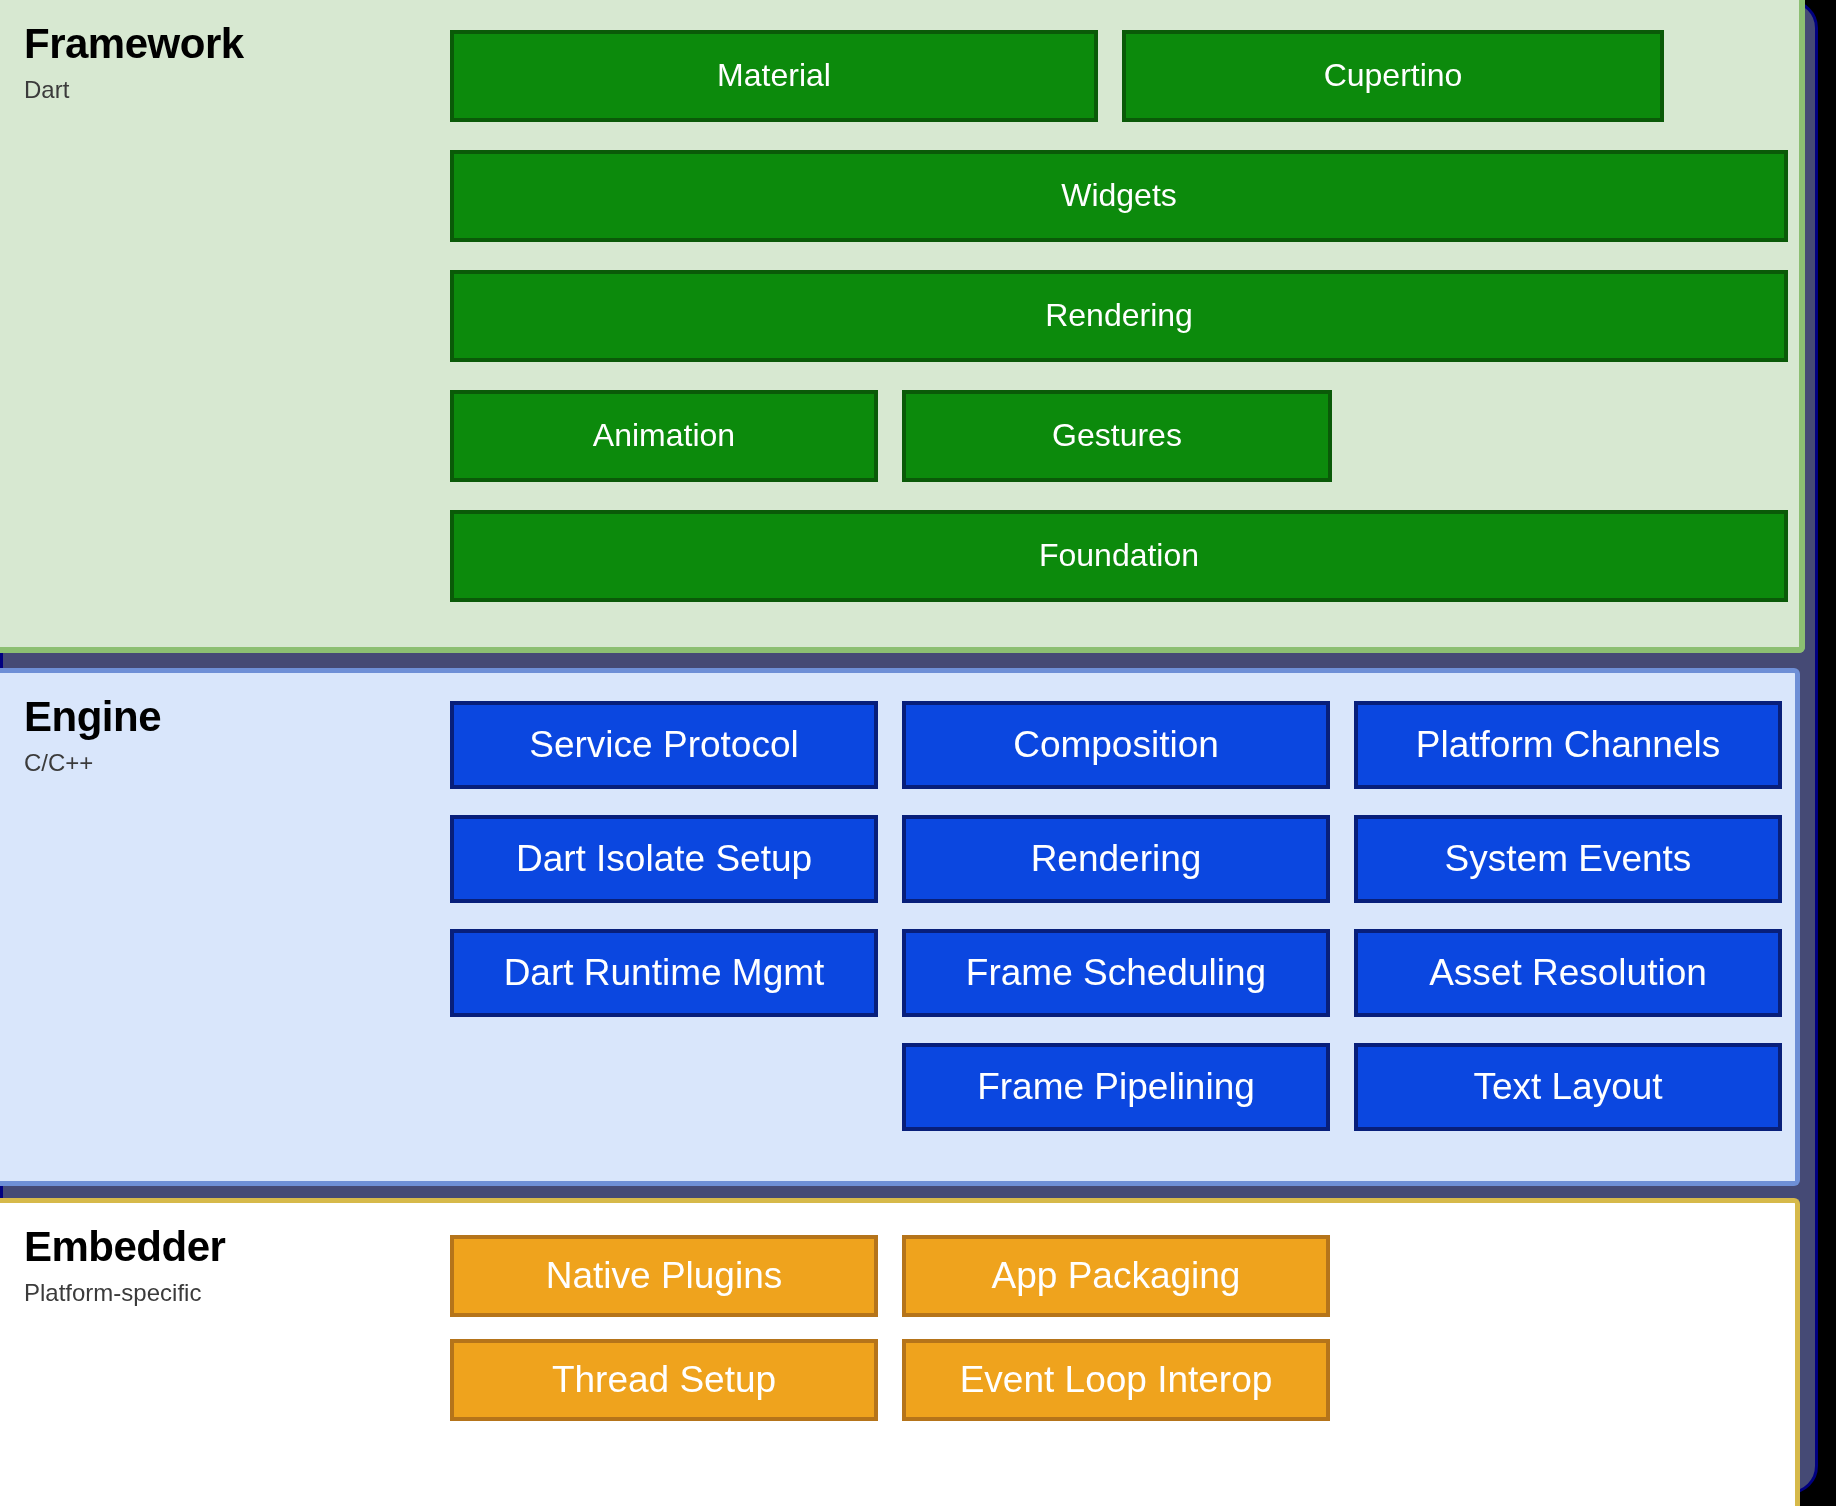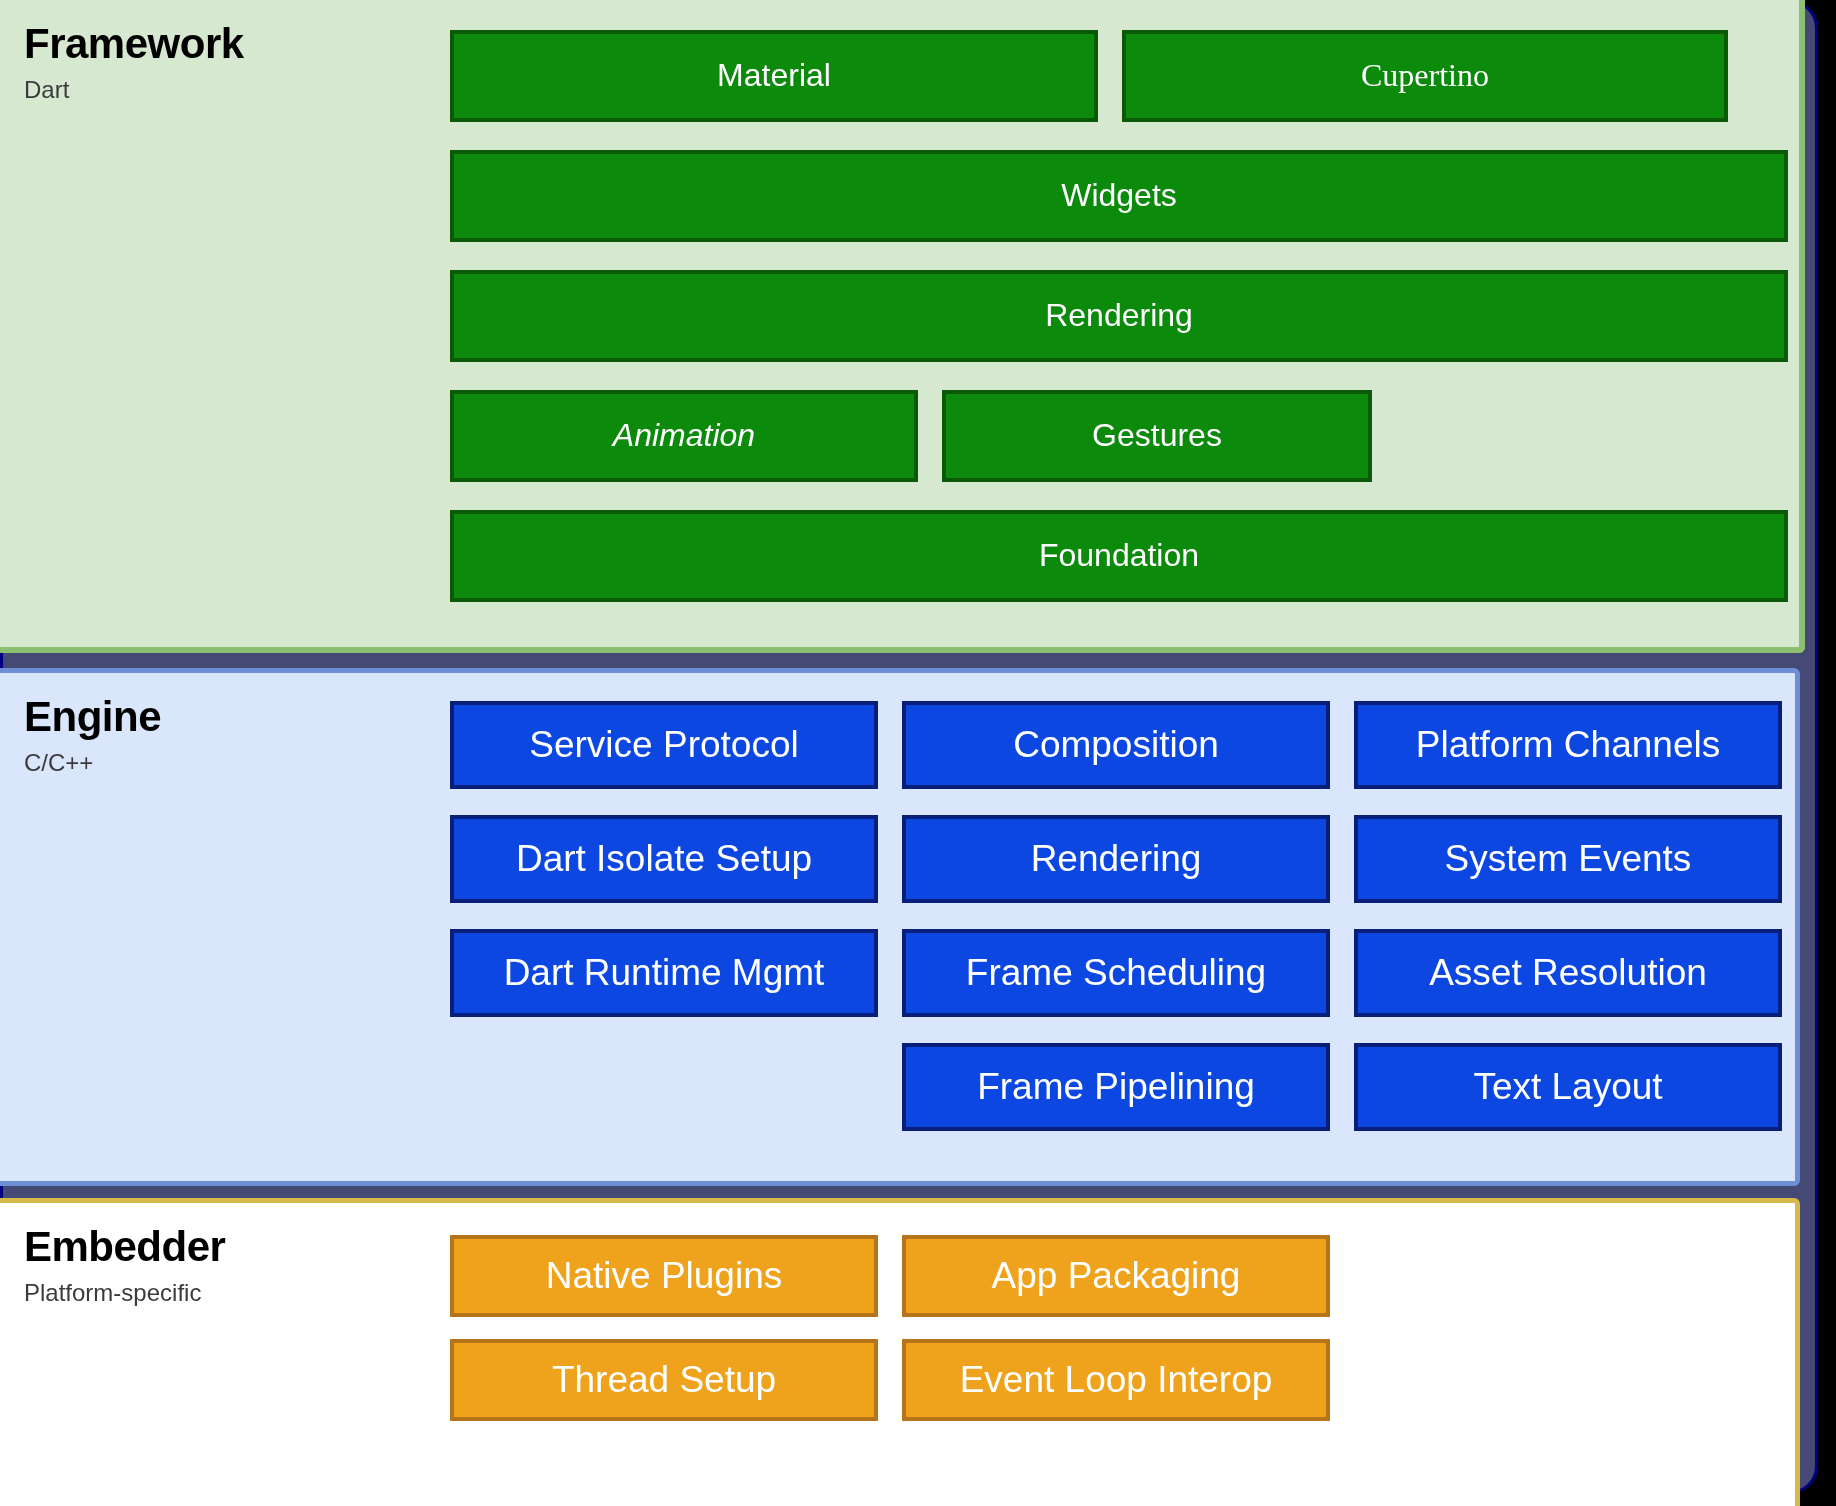--- a/index.html
+++ b/index.html
@@ -118,23 +118,23 @@
   .rows-framework { top: 30px; }
   .cell-green {
     background: #0C8A0C;
     border: 4px solid #0A5A08;
     height: 92px;
     font-size: 32px;
   }
   .rows-framework .row { margin-bottom: 28px; }
 
   .w-material  { width: 648px; }
-  .w-cupertino { width: 606px; font-family: Liberation Serif, serif; }
+  .w-cupertino { width: 542px; }
   .w-full      { width: 1338px; }
-  .w-third-a   { width: 468px; font-style: italic; }
+  .w-third-a   { width: 428px; }
   .w-third-b   { width: 428px; }
   .w-third-c   { width: 430px; }
 
   
   .rows-engine { top: 28px; }
   .cell-blue {
     background: #0B47E0;
     border: 4px solid #081F7A;
     height: 88px;
     font-size: 37px;

